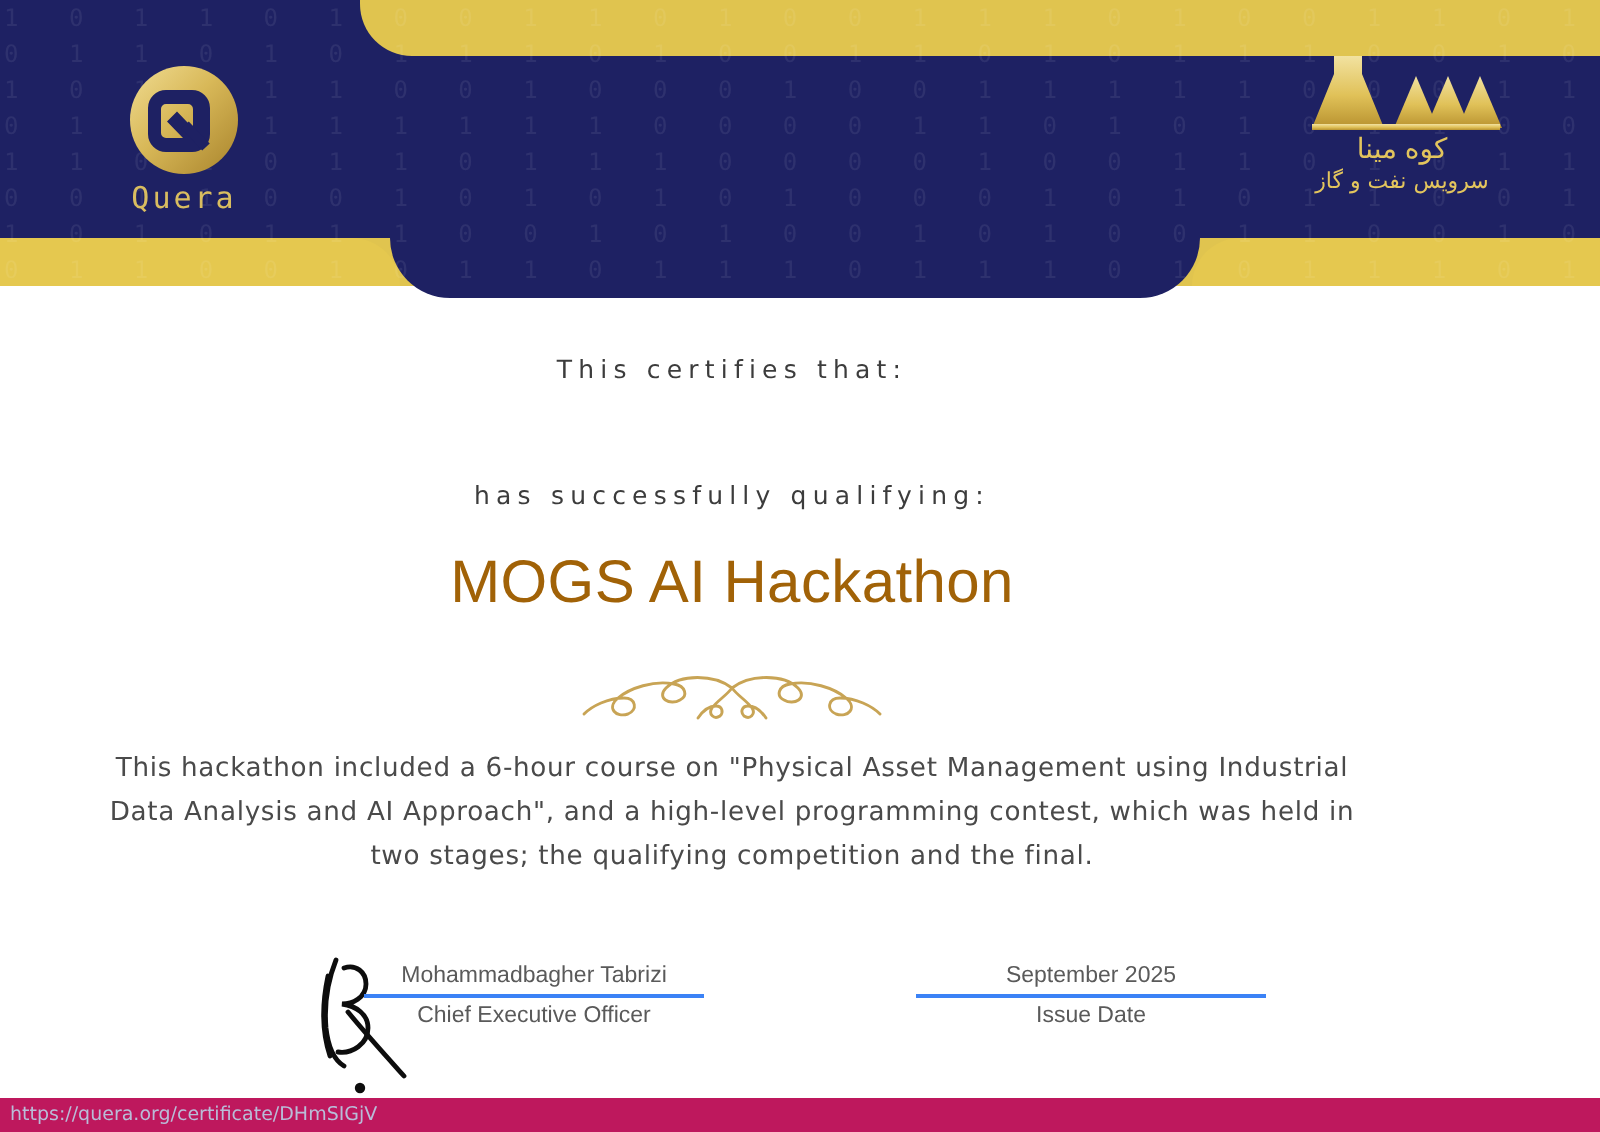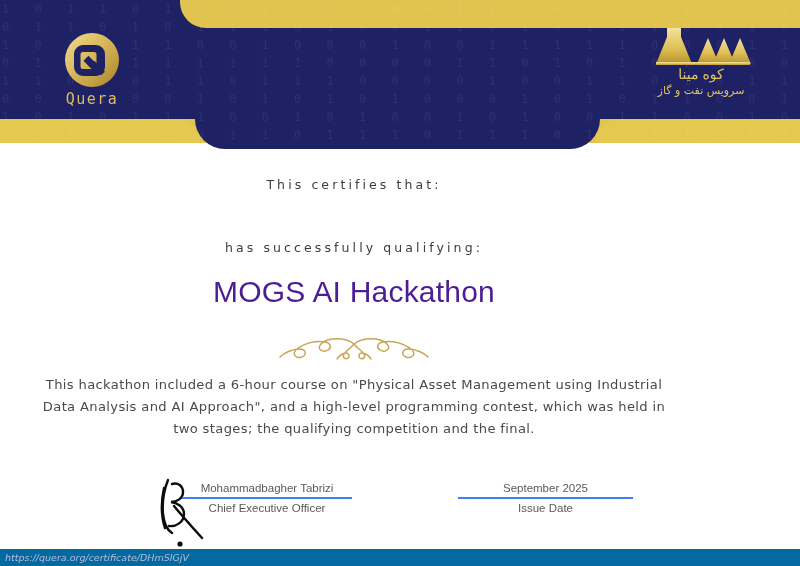--- a/index.html
+++ b/index.html
@@ -152,21 +152,21 @@
     font-family: "DejaVu Sans", sans-serif;
     font-size: 11px;
     color: #e3c55d;
     direction: rtl;
     line-height: 1.3;
   }
 
   
   #body {
     position: absolute;
-    left: 0; top: 155px;
+    left: 12px; top: 155px;
     width: 708px;
     height: 390px;
     background: #ffffff;
   }
   .lbl {
     text-align: center;
     font-family: "DejaVu Sans", sans-serif;
     font-size: 12.5px;
     letter-spacing: 3.1px;
     color: #3c3c3c;
@@ -179,21 +179,21 @@
     font-weight: bold;
     letter-spacing: 1px;
     color: #1c1f5e;
     margin-top: 21px;
   }
   #completed-label { margin-top: 48px; }
   #course-title {
     text-align: center;
     font-family: "Liberation Sans", sans-serif;
     font-size: 30px;
-    color: #4c1d95;
+    color: #a16207;
     margin-top: 20px;
     letter-spacing: 0.2px;
   }
   #divider {
     text-align: center;
     margin-top: 26px;
     height: 30px;
   }
   #description {
     width: 640px;
@@ -241,30 +241,29 @@
     height: 72px;
   }
 
   
   #status-bar {
     position: absolute;
     left: 0;
     bottom: 0;
     width: 800px;
     height: 17px;
-    background: #0369a1;
+    background: #be185d;
     color: #b9bcd8;
     font-family: "DejaVu Sans", sans-serif;
     font-size: 9.5px;
     line-height: 17px;
     padding-left: 5px;
     box-sizing: border-box;
     overflow: hidden;
     white-space: nowrap;
-    font-style: italic;
   }
 </style>
 </head>
 <body>
 
 <div id="page">
 
   <div id="header">
 
     <div class="gold-layer"></div>

